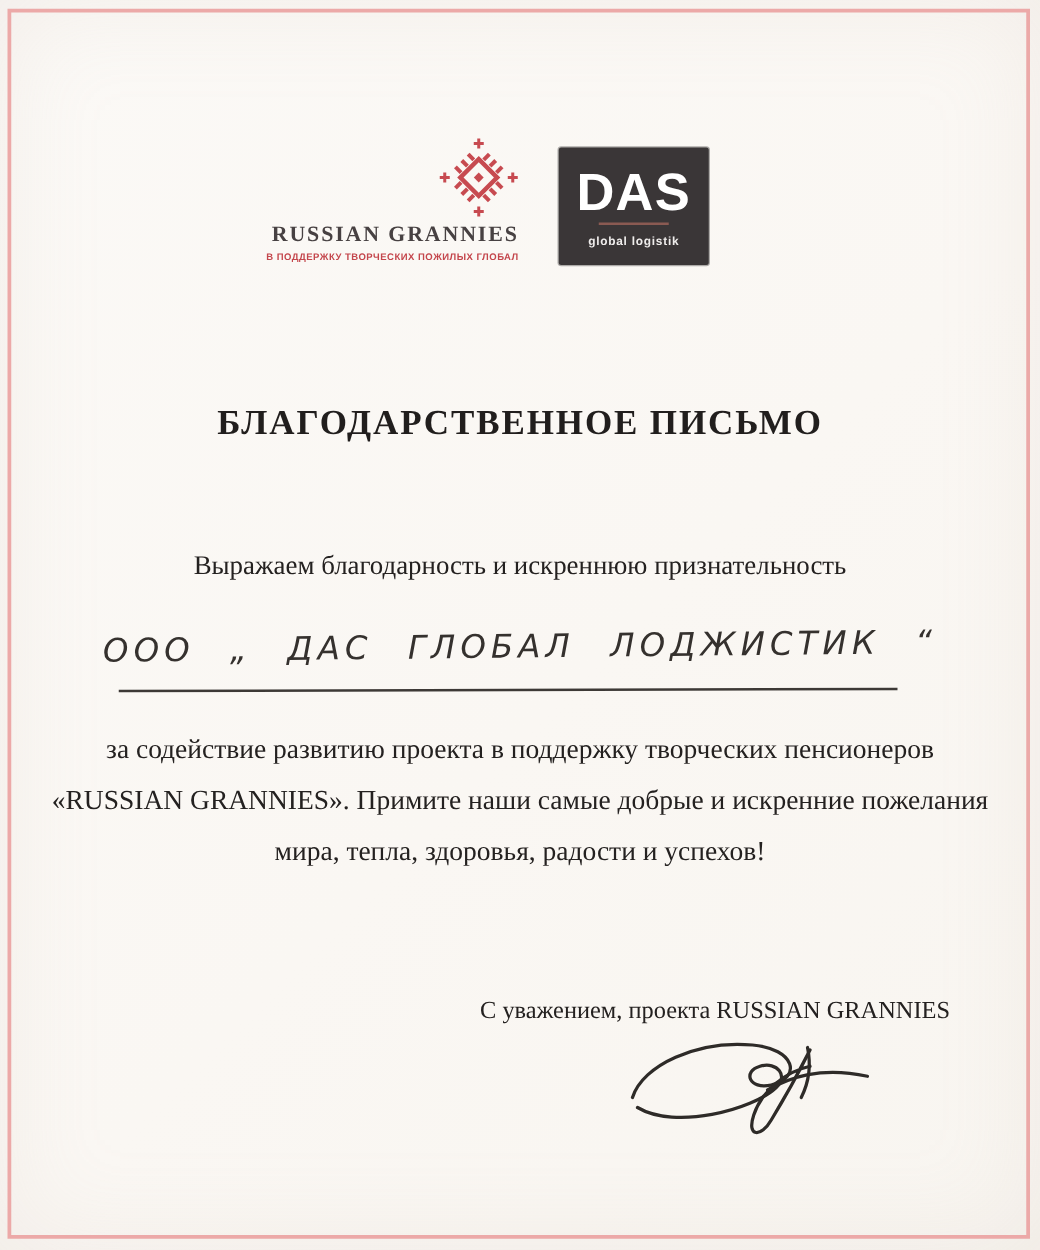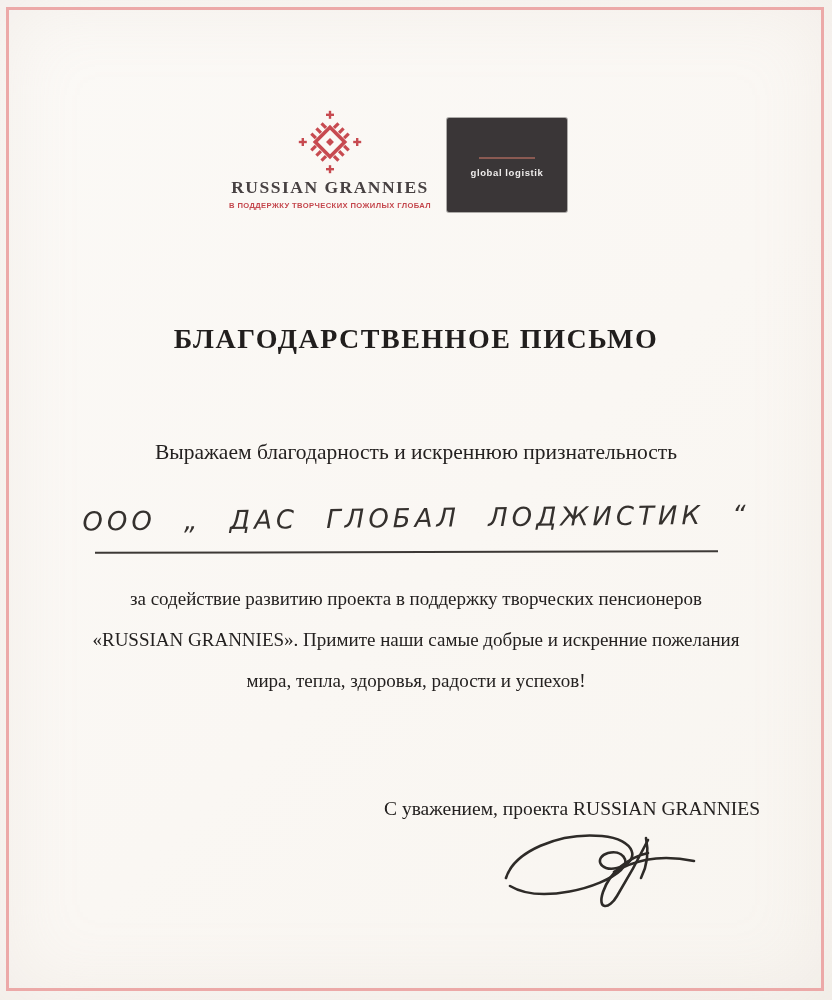--- a/index.html
+++ b/index.html
@@ -16,21 +16,21 @@
     box-shadow:inset 0 0 80px rgba(205,190,180,0.18);
   }
   .frame{
     position:absolute;
     top:7px;left:6px;right:8px;bottom:9px;
     border:3px solid #eca9a8;
   }
   
   .rg-logo{
     position:absolute;top:110px;left:245px;width:170px;
-    display:flex;flex-direction:column;align-items:center;
+    display:flex;flex-direction:column;align-items:flex-end;
   }
   .rg-ornament{width:64px;height:64px;display:block;}
   .rg-wordmark{
     margin-top:3px;
     font-family:"Liberation Serif", serif;
     font-weight:bold;font-size:17.5px;letter-spacing:1.5px;
     color:#474142;white-space:nowrap;
   }
   .rg-tagline{
     margin-top:3px;
@@ -75,21 +75,21 @@
     color:#35312e;
     transform:rotate(-0.6deg);
     white-space:nowrap;
   }
   .recipient-line{
     position:absolute;top:551px;left:95px;width:623px;height:2px;
     background:#3d3936;transform:rotate(-0.15deg);
   }
   .body-par{
     position:absolute;top:578px;left:0;right:0;
-    text-align:center;font-size:19px;line-height:41px;color:#242120;
+    text-align:center;font-size:22px;line-height:41px;color:#242120;
   }
   .closing{
     position:absolute;top:798px;right:72px;
     font-size:19.5px;color:#242120;white-space:nowrap;
   }
   .signature{
     position:absolute;top:820px;left:498px;width:205px;height:88px;
   }
   .signee{
     position:absolute;top:895px;left:447px;width:260px;
@@ -143,20 +143,21 @@
             <rect x="69" y="38.5" width="10" height="3"></rect>
             <rect x="72.5" y="35" width="3" height="10"></rect>
           </g>
       </g>
     </svg>
     <div class="rg-wordmark">RUSSIAN GRANNIES</div>
     <div class="rg-tagline">В ПОДДЕРЖКУ ТВОРЧЕСКИХ ПОЖИЛЫХ ГЛОБАЛ</div>
   </div>
 
   <div class="das-logo">
+    <div class="das-name">DAS</div>
     <div class="das-divider"></div>
     <div class="das-subtitle">global logistik</div>
   </div>
 
   <div class="title">БЛАГОДАРСТВЕННОЕ ПИСЬМО</div>
 
   <div class="intro">Выражаем благодарность и искреннюю признательность</div>
 
   <div class="recipient">ООО „ ДАС ГЛОБАЛ ЛОДЖИСТИК “</div>
   <div class="recipient-line"></div>

